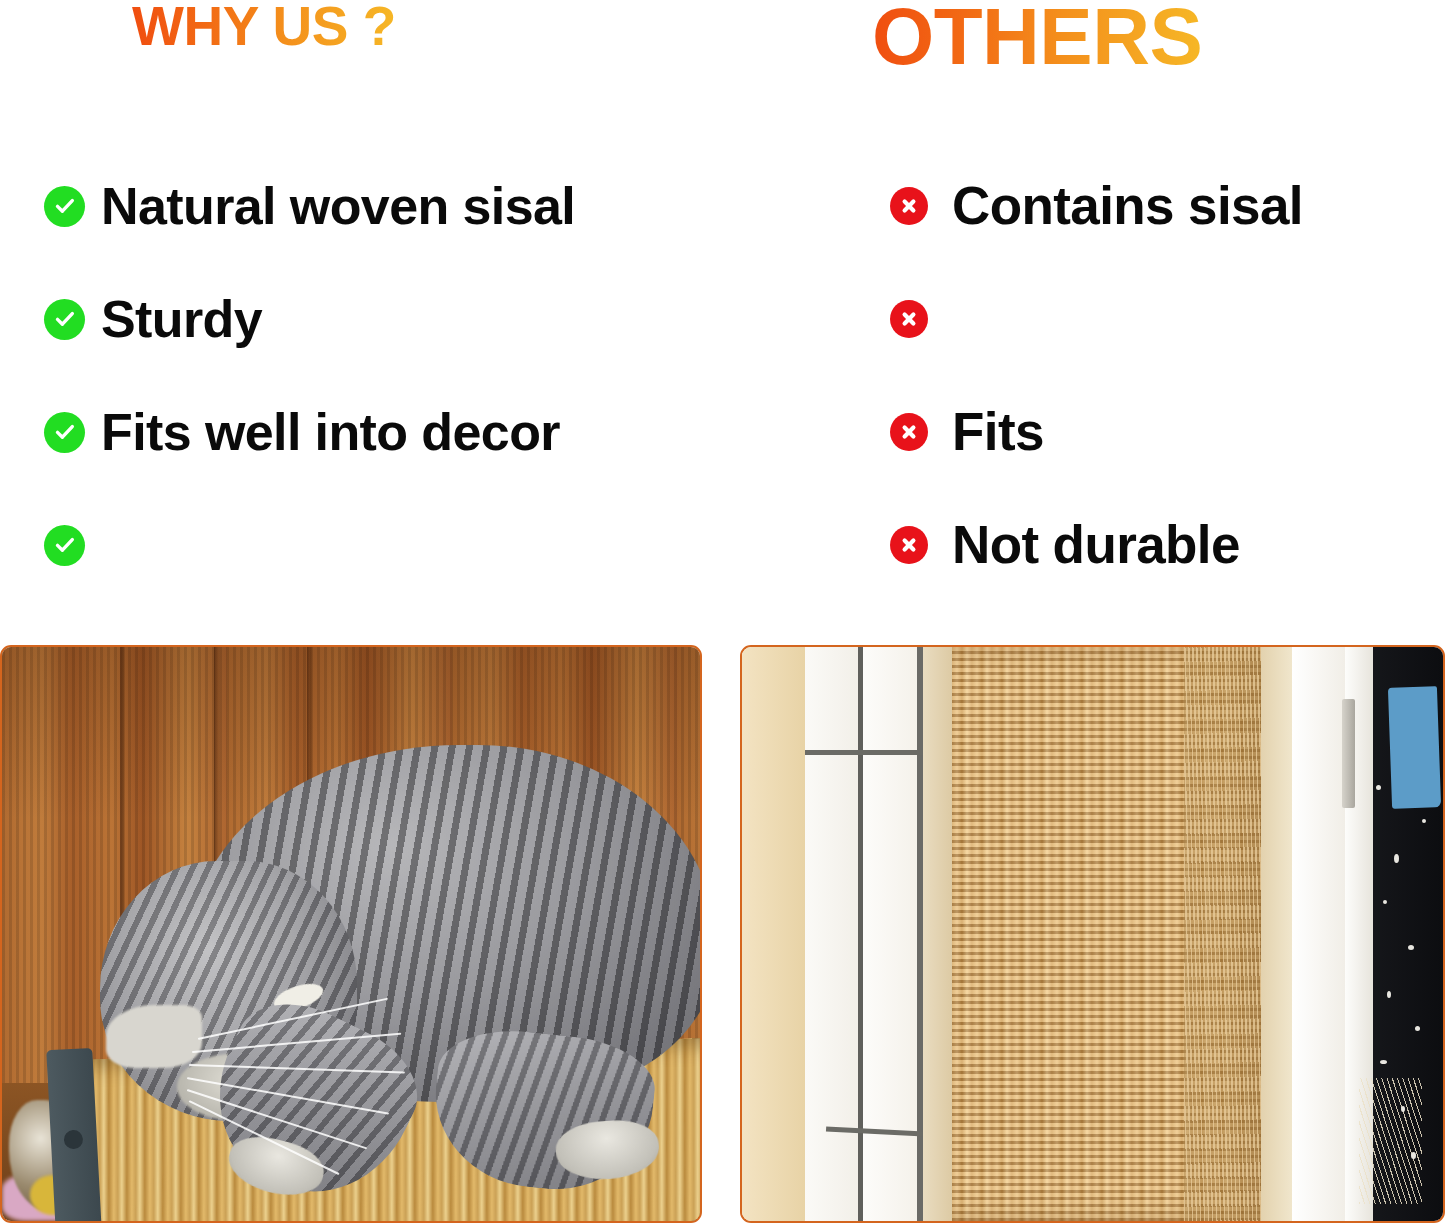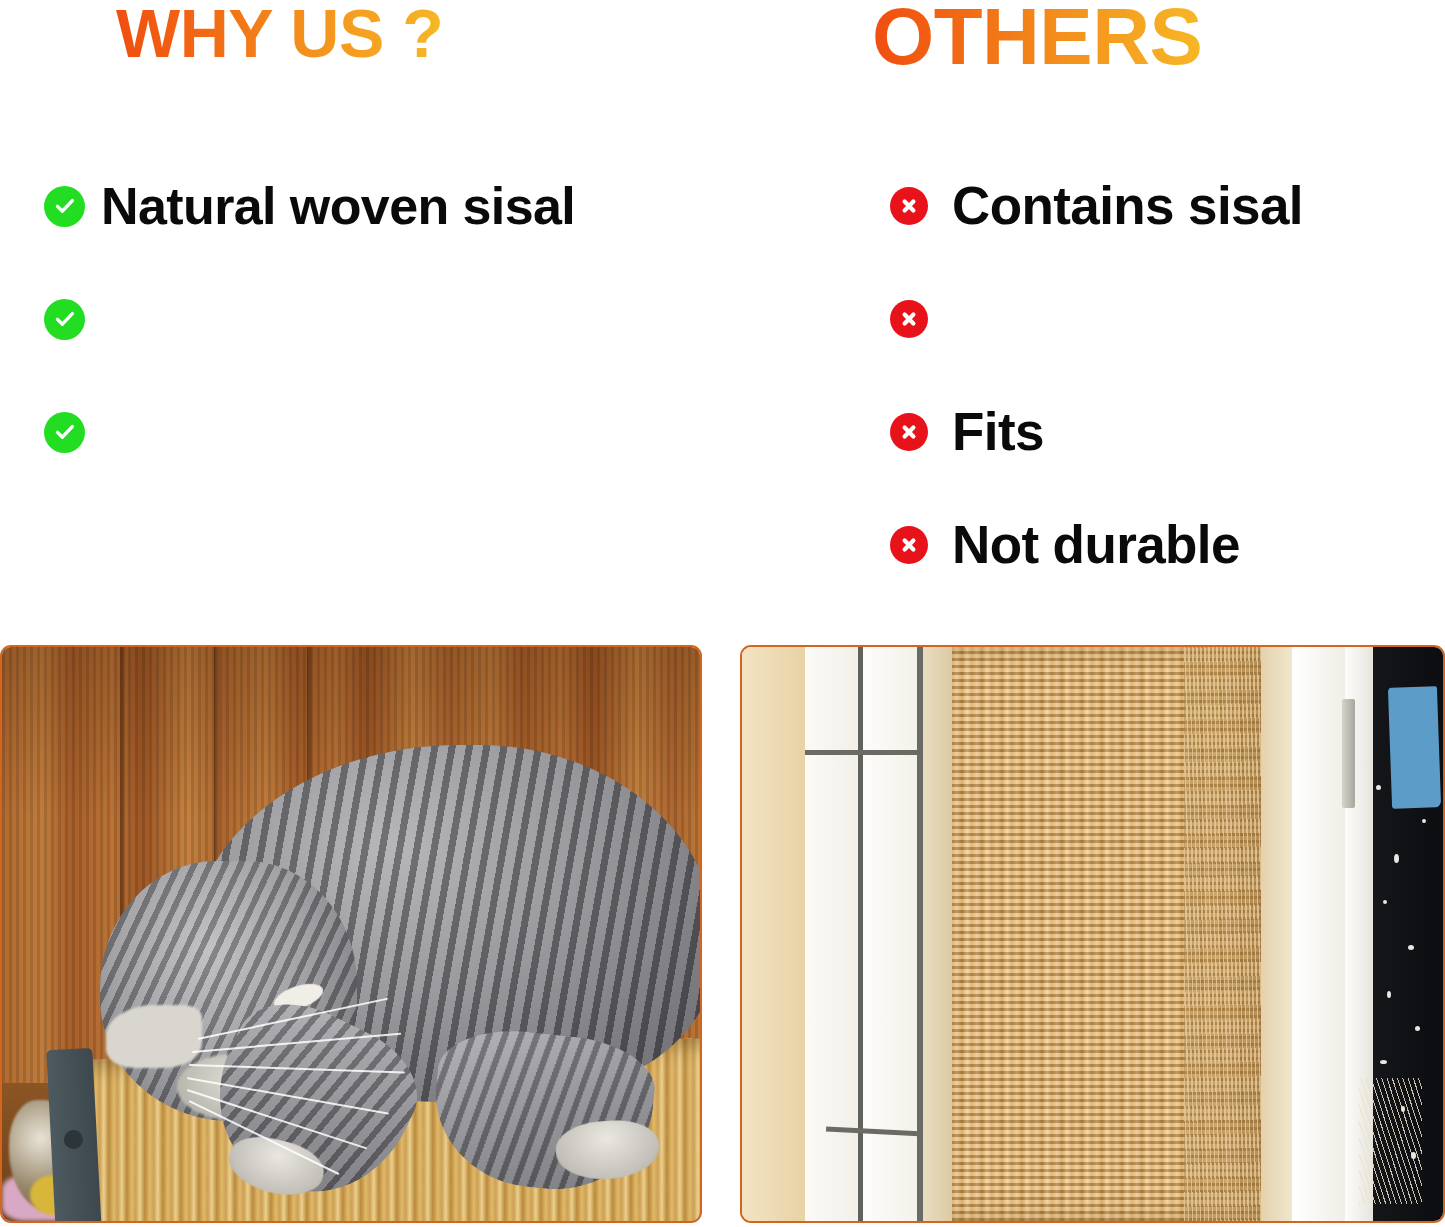--- a/index.html
+++ b/index.html
@@ -29,23 +29,23 @@
     letter-spacing: -0.5px;
     white-space: nowrap;
     background: linear-gradient(90deg, #F04E10 0%, #F26A14 28%, #F4901C 58%, #F6B726 100%);
     -webkit-background-clip: text;
     background-clip: text;
     -webkit-text-fill-color: transparent;
     color: transparent;
     line-height: 1;
   }
   #title-why {
-    left: 116px;
+    left: 132px;
     top: -1px;
-    font-size: 68px;
+    font-size: 55px;
   }
   #title-others {
     left: 872px;
     top: -3px;
     font-size: 80px;
   }
 
   
   .list-col {
     position: absolute;
@@ -473,22 +473,31 @@
       </span>
       <span class="item-label">Natural woven sisal</span>
     </div>
 
     <div class="list-item">
       <span class="badge badge-check">
         <svg width="26" height="26" viewBox="0 0 26 26" aria-hidden="true">
           <path d="M5.5 13.4 L10.4 18.2 L20.3 7.6" fill="none" stroke="#ffffff" stroke-width="3.4" stroke-linecap="round" stroke-linejoin="round"></path>
         </svg>
       </span>
-    </div>
-
+      <span class="item-label">Sturdy</span>
+    </div>
+
+    <div class="list-item">
+      <span class="badge badge-check">
+        <svg width="26" height="26" viewBox="0 0 26 26" aria-hidden="true">
+          <path d="M5.5 13.4 L10.4 18.2 L20.3 7.6" fill="none" stroke="#ffffff" stroke-width="3.4" stroke-linecap="round" stroke-linejoin="round"></path>
+        </svg>
+      </span>
+      <span class="item-label">Fits well into decor</span>
+    </div>
 
     <div class="list-item">
       <span class="badge badge-check">
         <svg width="26" height="26" viewBox="0 0 26 26" aria-hidden="true">
           <path d="M5.5 13.4 L10.4 18.2 L20.3 7.6" fill="none" stroke="#ffffff" stroke-width="3.4" stroke-linecap="round" stroke-linejoin="round"></path>
         </svg>
       </span>
     </div>
 
   </div>

